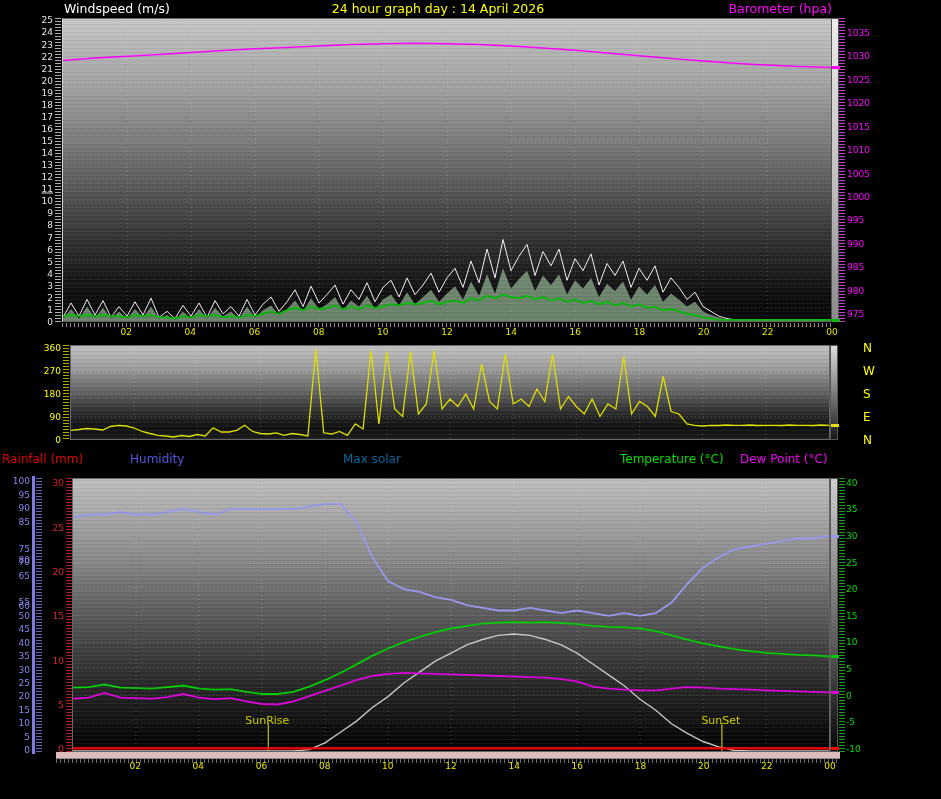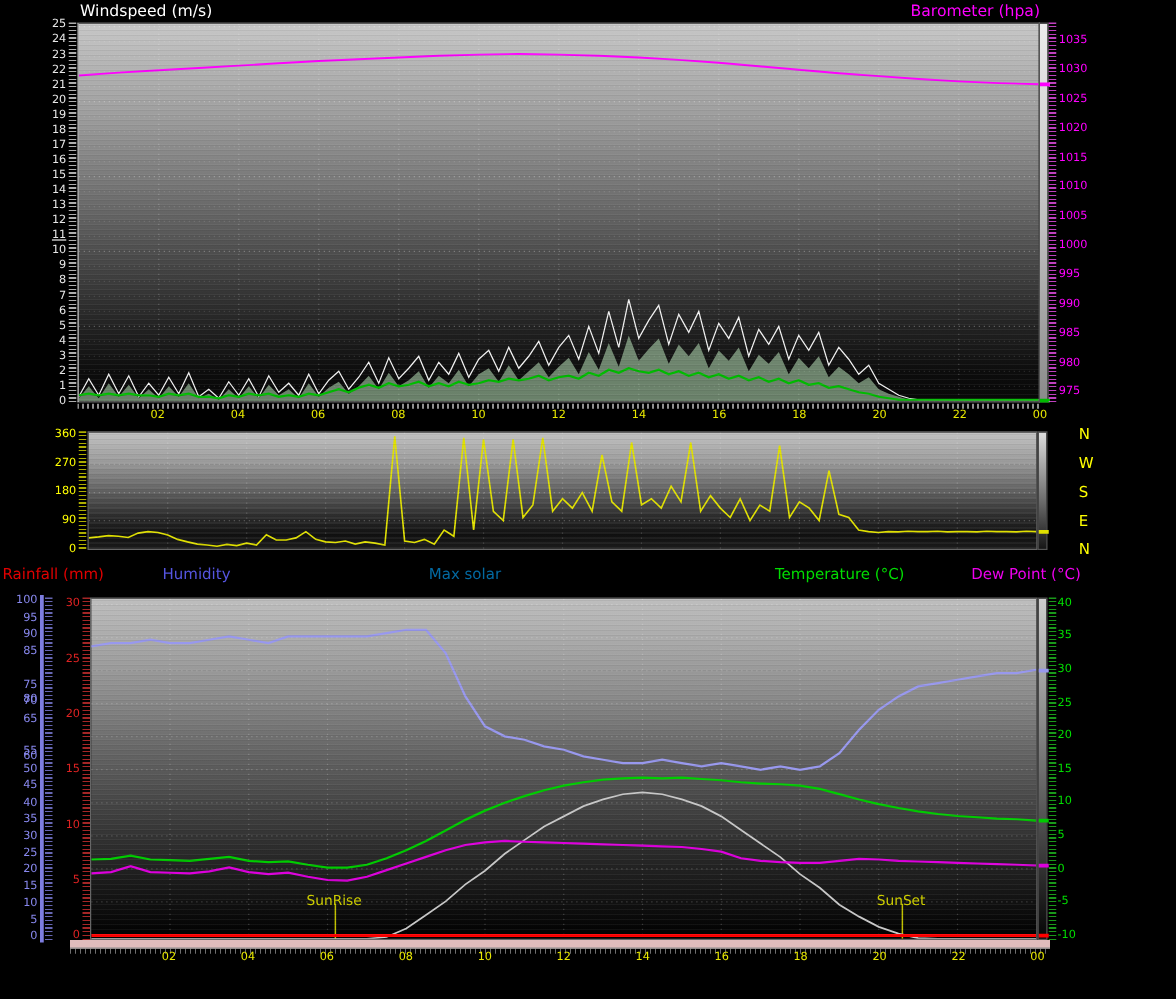--- a/index.html
+++ b/index.html
@@ -59,31 +59,32 @@
   .xlab{position:absolute;height:12px;font-size:9px;color:#e8e800;}
   .xlab span{position:absolute;top:0;transform:translateX(-50%);}
   #xl-top{left:62px;top:327px;width:770px;}
   #xl-bot{left:72px;top:761px;width:758px;}
 
   .sec{position:absolute;top:452px;font-size:12px;line-height:14px;white-space:nowrap;}
   #sec-rain{left:2px;color:#e00000;}
   #sec-hum{left:130px;color:#5555e0;}
   #sec-solar{left:343px;color:#0369a1;}
   #sec-temp{left:620px;color:#00dd00;}
-  #sec-dew{left:777px;color:#ee00ee;}
+  #sec-dew{left:740px;color:#ee00ee;}
 
   .sunmark{position:absolute;font-size:11px;color:#cccc00;transform:translateX(-50%);white-space:nowrap;}
   #pinkband{position:absolute;left:56px;top:752px;width:784px;height:6px;background:#dfbcbc;border-bottom:1px solid #8a8a8a;}
 </style>
 </head>
 <body>
 
 <div id="root">
 
   <div class="hdr" id="hdr-left">Windspeed (m/s)</div>
+  <div class="hdr" id="hdr-title">24 hour graph day : 14 April 2026</div>
   <div class="hdr" id="hdr-right">Barometer (hpa)</div>
 
   <div class="plot" id="plot-top">
     <svg id="svg-top" width="768" height="302" viewBox="0 0 768 302">
         <line x1="0" y1="302" x2="768" y2="302" stroke="#ffffff" opacity="0.26" stroke-dasharray="1 3" stroke-width="1"></line>
         <line x1="0" y1="290.015873015873" x2="768" y2="290.015873015873" stroke="#ffffff" opacity="0.11" stroke-dasharray="1 3" stroke-width="1"></line>
         <line x1="0" y1="278.031746031746" x2="768" y2="278.031746031746" stroke="#ffffff" opacity="0.11" stroke-dasharray="1 3" stroke-width="1"></line>
         <line x1="0" y1="266.04761904761904" x2="768" y2="266.04761904761904" stroke="#ffffff" opacity="0.11" stroke-dasharray="1 3" stroke-width="1"></line>
         <line x1="0" y1="254.06349206349205" x2="768" y2="254.06349206349205" stroke="#ffffff" opacity="0.11" stroke-dasharray="1 3" stroke-width="1"></line>
         <line x1="0" y1="242.07936507936506" x2="768" y2="242.07936507936506" stroke="#ffffff" opacity="0.26" stroke-dasharray="1 3" stroke-width="1"></line>

